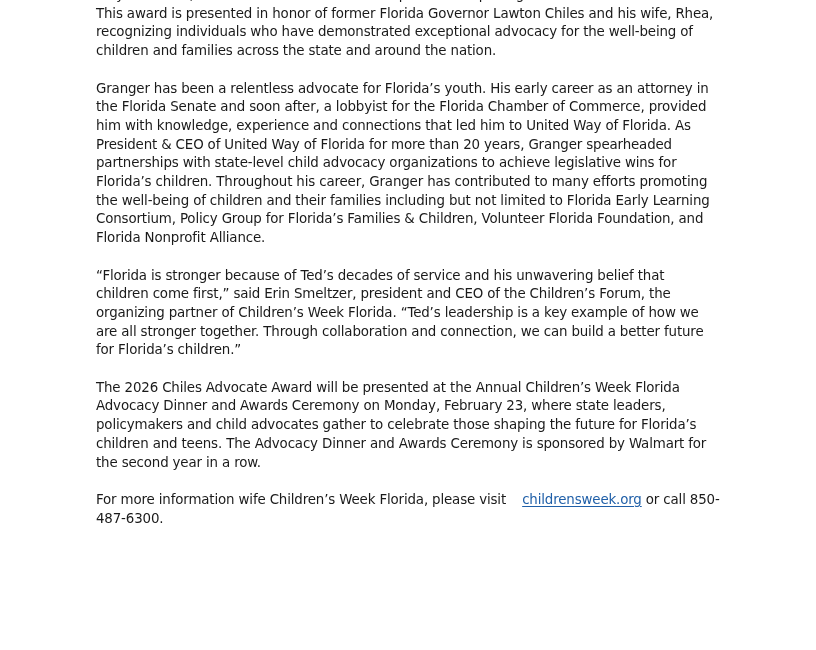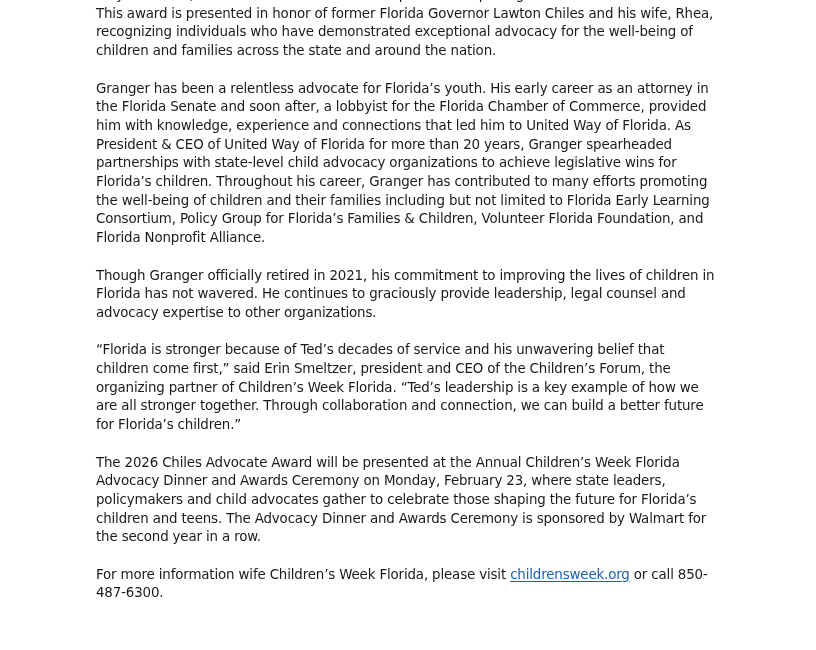--- a/index.html
+++ b/index.html
@@ -24,25 +24,25 @@
       color: #1a1a1a;
       letter-spacing: -0.15px;
     }
     .page p {
       margin: 0 0 18.7px 0;
     }
     .link {
       color: #1f5fa8;
       text-decoration: underline;
       text-underline-offset: 2px;
+      margin-left: 12px;
     }
   </style>
 </head>
 <body>
 
 <div class="page">
   <p>Way of Florida, has been named the 2026 recipient of the prestigious Chiles Advocate Award. This award is presented in honor of former Florida Governor Lawton Chiles and his wife, Rhea, recognizing individuals who have demonstrated exceptional advocacy for the well-being of children and families across the state and around the nation.</p>
   <p>Granger has been a relentless advocate for Florida’s youth. His early career as an attorney in the Florida Senate and soon after, a lobbyist for the Florida Chamber of Commerce, provided him with knowledge, experience and connections that led him to United Way of Florida. As President &amp; CEO of United Way of Florida for more than 20 years, Granger spearheaded partnerships with state-level child advocacy organizations to achieve legislative wins for Florida’s children. Throughout his career, Granger has contributed to many efforts promoting the well-being of children and their families including but not limited to Florida Early Learning Consortium, Policy Group for Florida’s Families &amp; Children, Volunteer Florida Foundation, and Florida Nonprofit Alliance.</p>
-  <p>Though Granger officially retired in 2021, his commitment to improving the lives of children in Florida has not wavered. He continues to graciously provide leadership, legal counsel and advocacy expertise to other organizations.</p>
   <p>“Florida is stronger because of Ted’s decades of service and his unwavering belief that children come first,” said Erin Smeltzer, president and CEO of the Children’s Forum, the organizing partner of Children’s Week Florida. “Ted’s leadership is a key example of how we are all stronger together. Through collaboration and connection, we can build a better future for Florida’s children.”</p>
   <p>The 2026 Chiles Advocate Award will be presented at the Annual Children’s Week Florida Advocacy Dinner and Awards Ceremony on Monday, February 23, where state leaders, policymakers and child advocates gather to celebrate those shaping the future for Florida’s children and teens. The Advocacy Dinner and Awards Ceremony is sponsored by Walmart for the second year in a row.</p>
   <p><span>For more information wife Children’s Week Florida, please visit </span><a class="link">childrensweek.org</a><span> or call 850-487-6300.</span></p>
 </div>
 
 </body></html>

